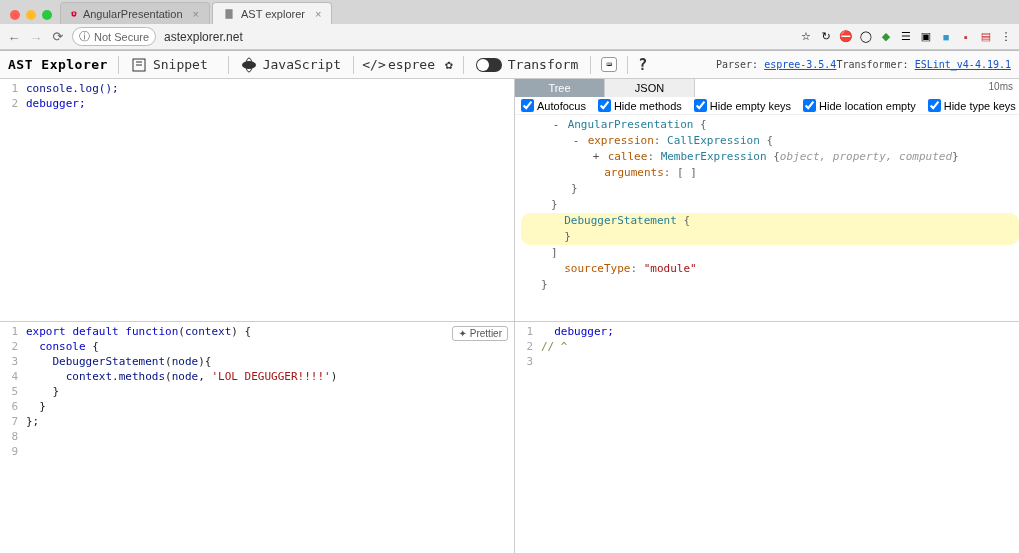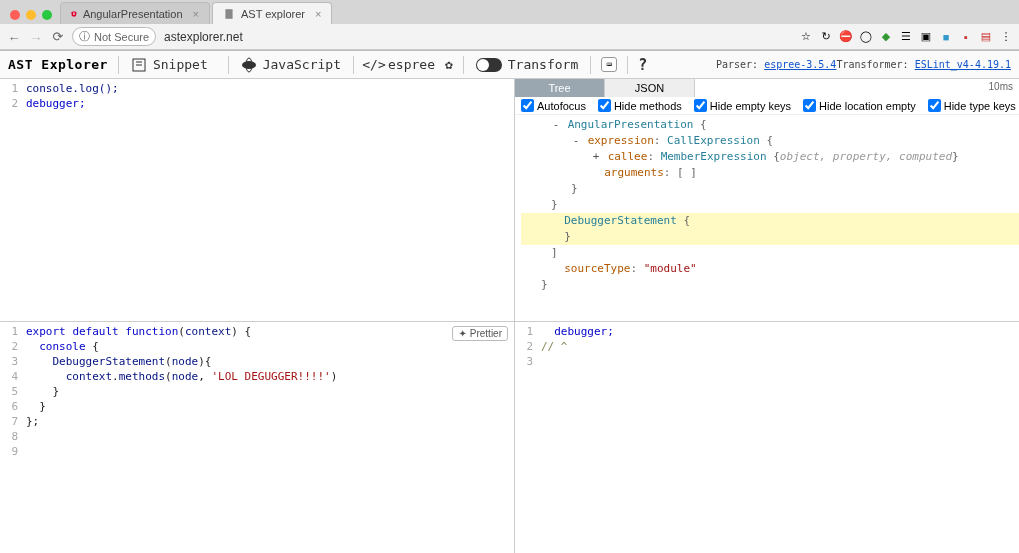--- a/index.html
+++ b/index.html
@@ -44,21 +44,21 @@
   .tree-head { display:flex; height:18px; font-size:11px;}
   .tree-head .tab2 { flex:0 0 90px; text-align:center; line-height:18px; border-right:1px solid #ccc; background:#eee; cursor:pointer;}
   .tree-head .tab2.active{ background:#9aa7b0;color:#fff;}
   .tree-head .spacer{flex:1;}
   .tree-head .ms{font-size:10px;color:#666;padding:2px 6px 0 0;}
   .opts { display:flex; gap:12px; padding:2px 6px; font-size:11px; border-bottom:1px solid #eee; flex-wrap:nowrap; overflow:hidden;}
   .opts label{display:flex;align-items:center;gap:3px;white-space:nowrap;}
   .tree-body { position:absolute; top:36px; left:0; right:0; bottom:0; overflow:auto; font-family:"Menlo",monospace; font-size:11px; line-height:16px; padding:2px 0 0 6px;}
   .tree-body .ind1{padding-left:30px;} .tree-body .ind2{padding-left:50px;} .tree-body .ind3{padding-left:70px;}
   .k-node{color:#267f99;} .k-prop{color:#b35900;} .k-punc{color:#666;} .k-str{color:#a31515;} .k-dim{color:#999;font-style:italic;}
-  .hl-yellow{background:#fff9c4;}
+  .hl-yellow{background:#fff9c4;border-radius:9px;}
   .toggle-sign{color:#555;width:10px;display:inline-block;text-align:center;}
   
   .prettier-btn { position:absolute; top:4px; right:6px; font-size:10px; border:1px solid #bbb; border-radius:3px; background:#fff; padding:1px 5px; display:flex;align-items:center;gap:3px; color:#555;}
   
   .out-line1{background:#e8e8f8;}
   .c-comment{color:#8a8a5c;}
   .c-key{color:#0000cc;}
   
   .kw{color:#0000cc;} .str{color:#a31515;}
   .ident{color:#001080;}

